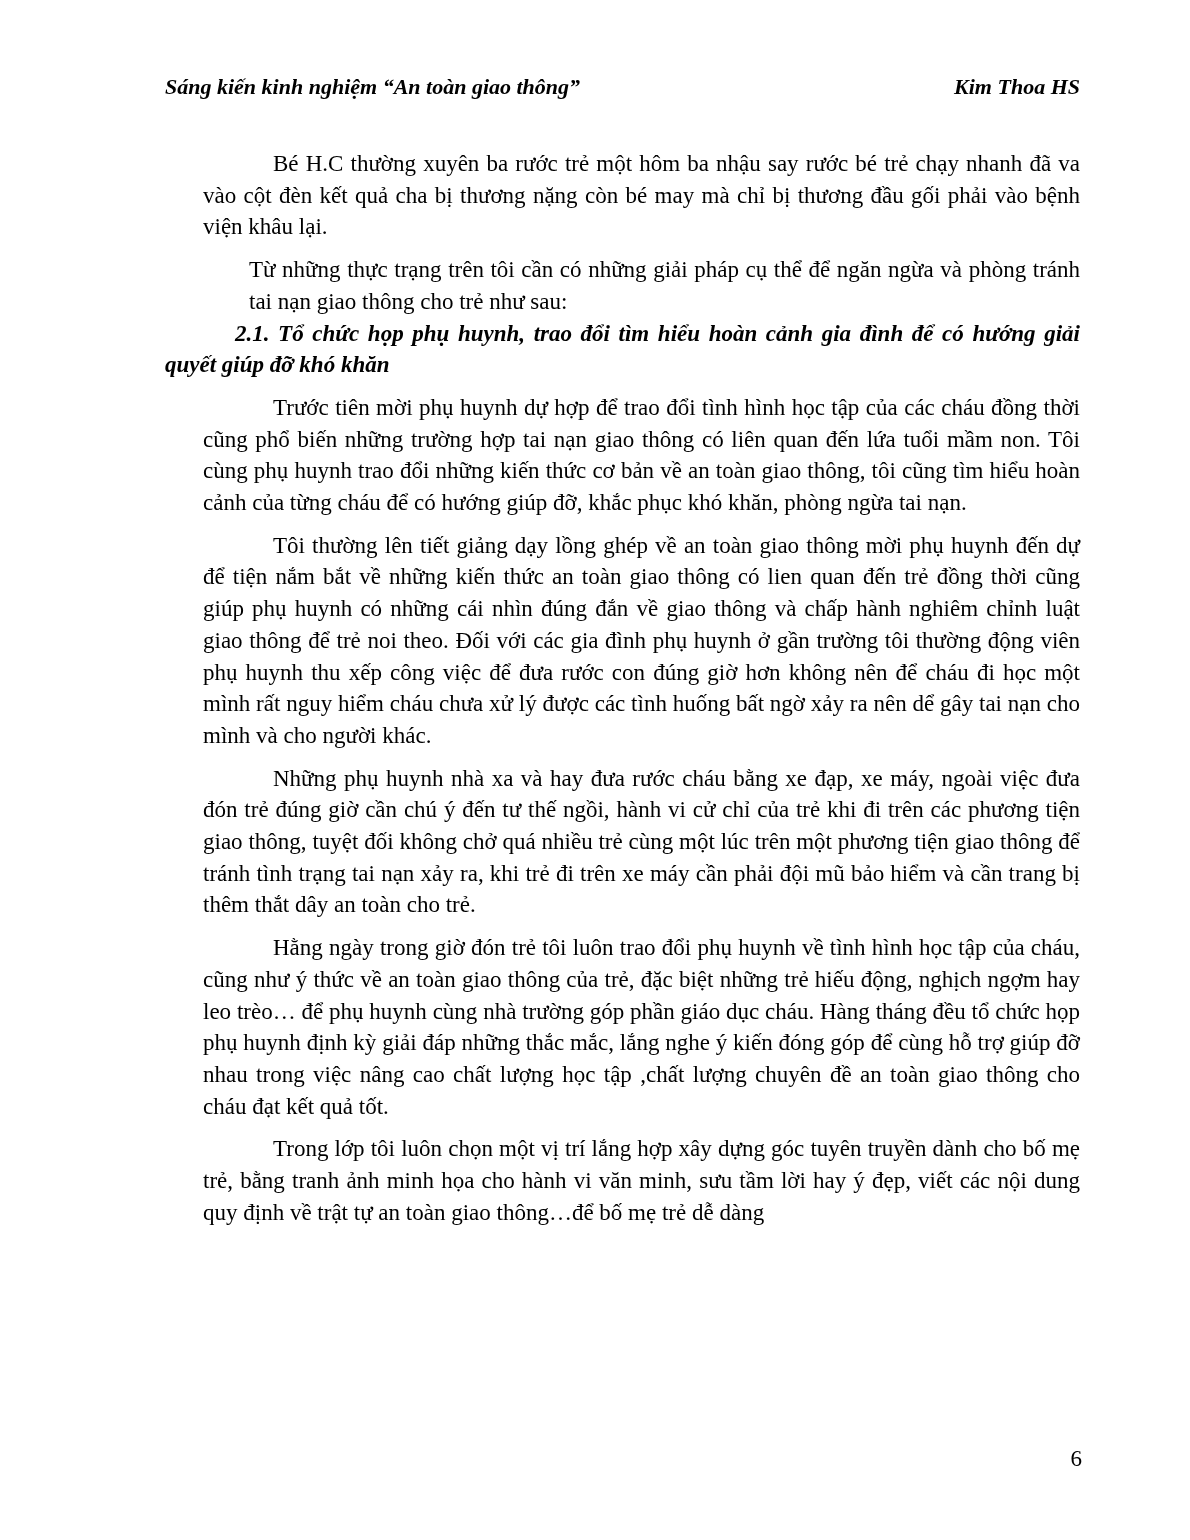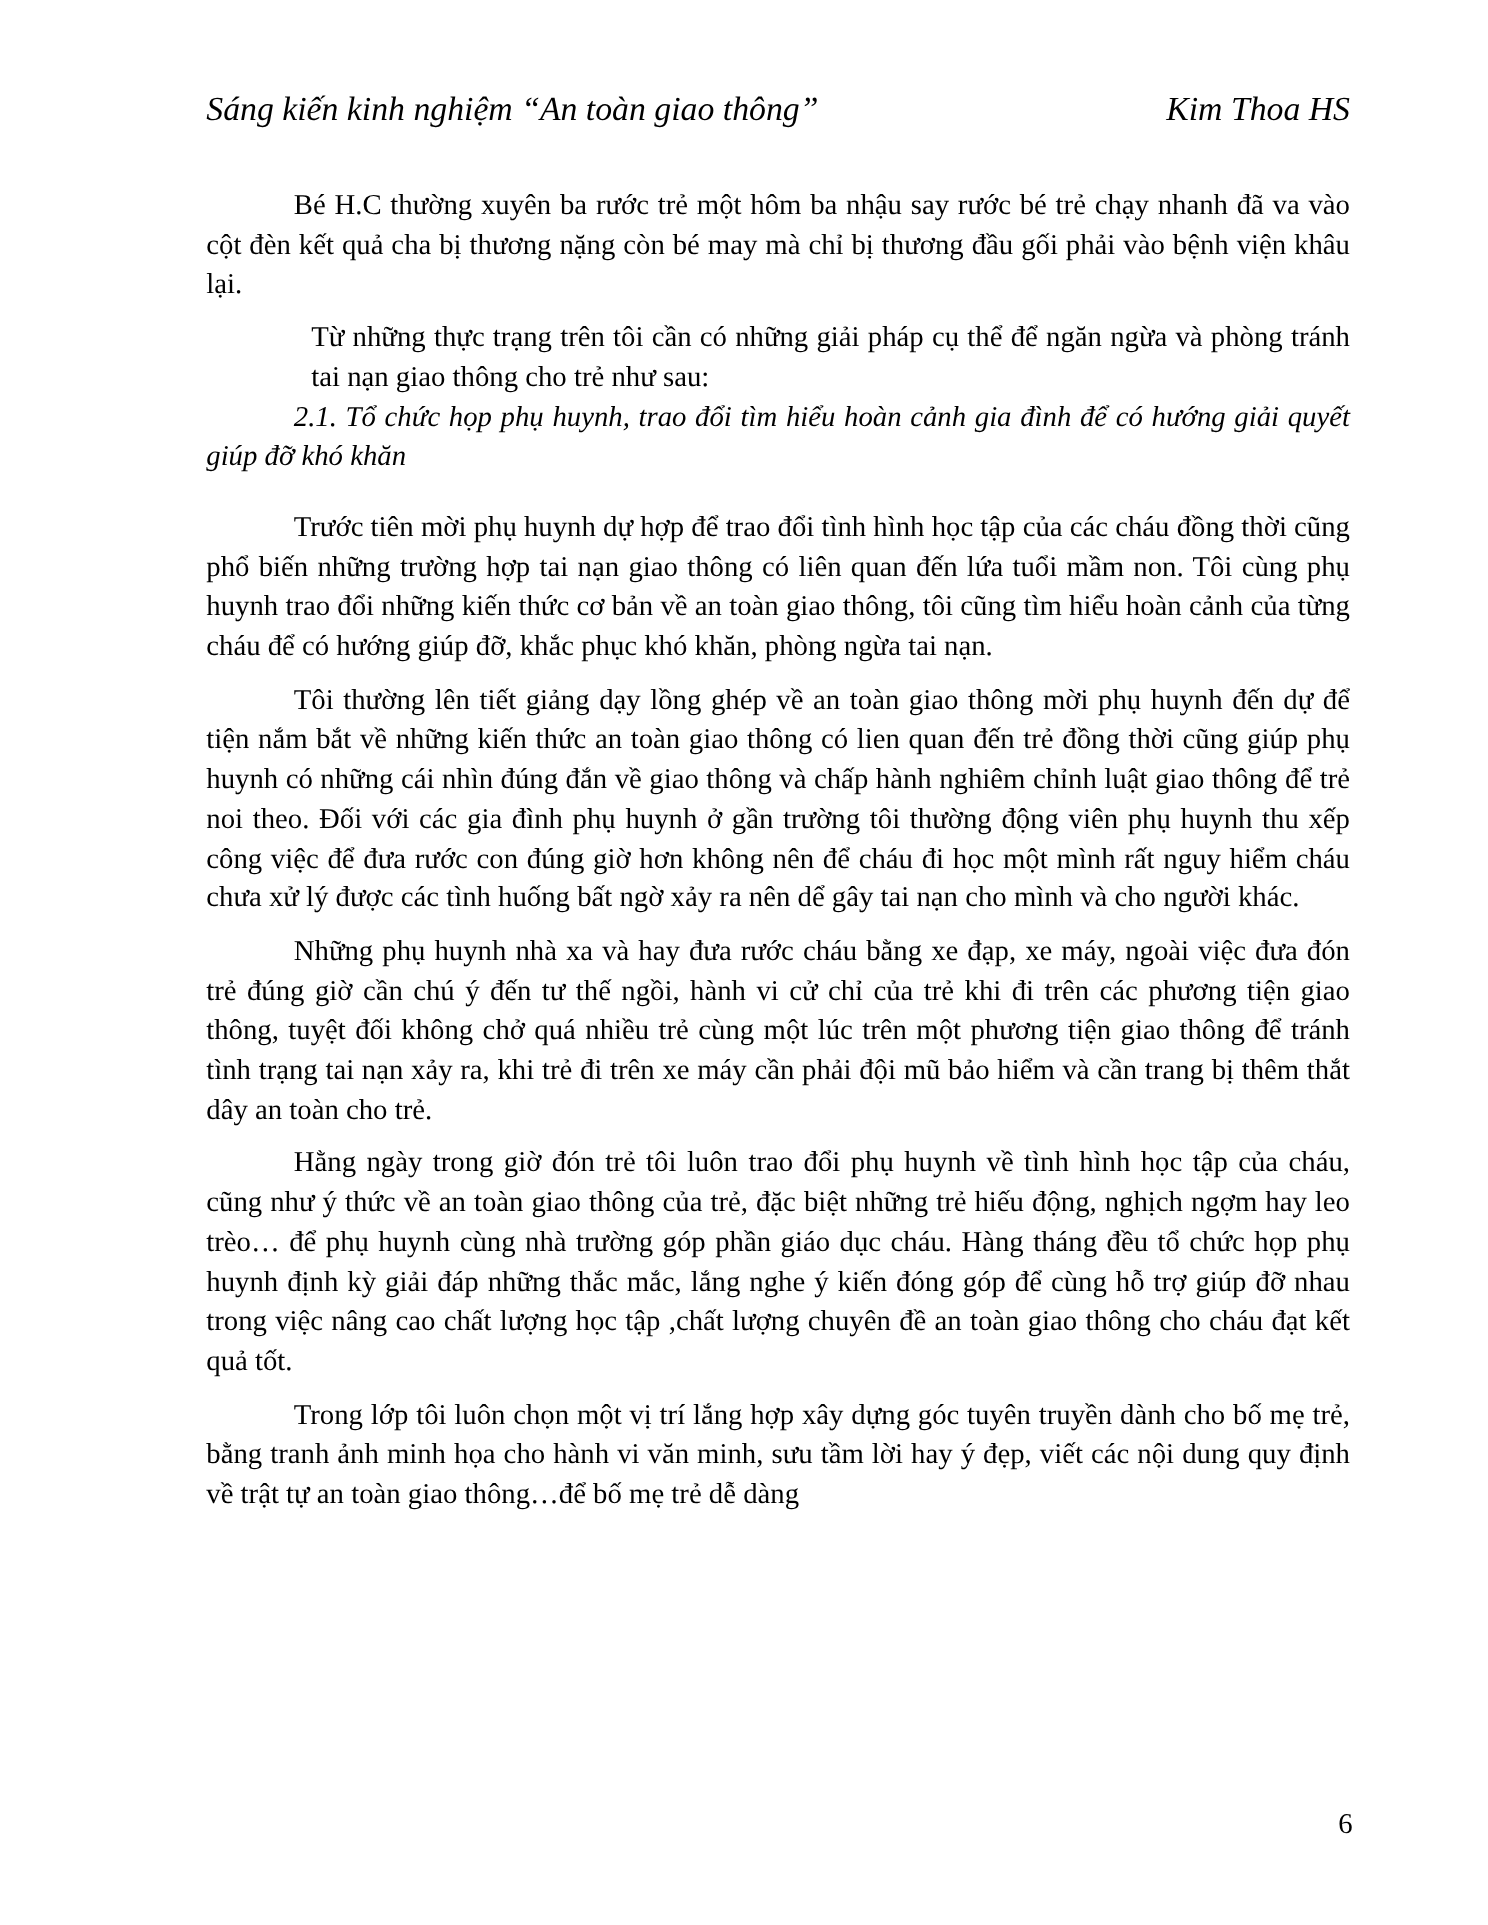--- a/index.html
+++ b/index.html
@@ -18,55 +18,56 @@
   .page {
     position: absolute;
     left: 165px;
     top: 72px;
     width: 915px;
   }
   .doc-header {
     display: flex;
     justify-content: space-between;
     align-items: baseline;
-    font-weight: normal;
+    font-weight: bold;
     font-style: italic;
-    font-size: 27px;
+    font-size: 22px;
     line-height: 30px;
     margin-bottom: 46px;
     white-space: nowrap;
   }
   .body-text p,
   .body-text h2,
   .body-text h3 {
     font-size: 23px;
     line-height: 31.7px;
     margin: 0 0 11px 0;
     text-align: justify;
   }
   .body-text p.para {
     text-indent: 70px;
+    margin-left: 38px;
   }
   .body-text p.block-indent {
     margin-left: 84px;
     text-indent: 0;
     margin-bottom: 0;
   }
   .body-text h2.section-heading {
     font-weight: bold;
     font-style: normal;
     text-indent: 62px;
     text-align: left;
     margin-bottom: 10px;
   }
   .body-text h3.subsection-heading {
-    font-weight: normal;
+    font-weight: bold;
     font-style: italic;
     text-indent: 70px;
-    margin-bottom: 25px;
+    margin-bottom: 11px;
   }
   .page-number {
     position: absolute;
     right: 108px;
     top: 1443px;
     font-size: 23px;
     line-height: 31.7px;
   }
 </style>
 </head>

